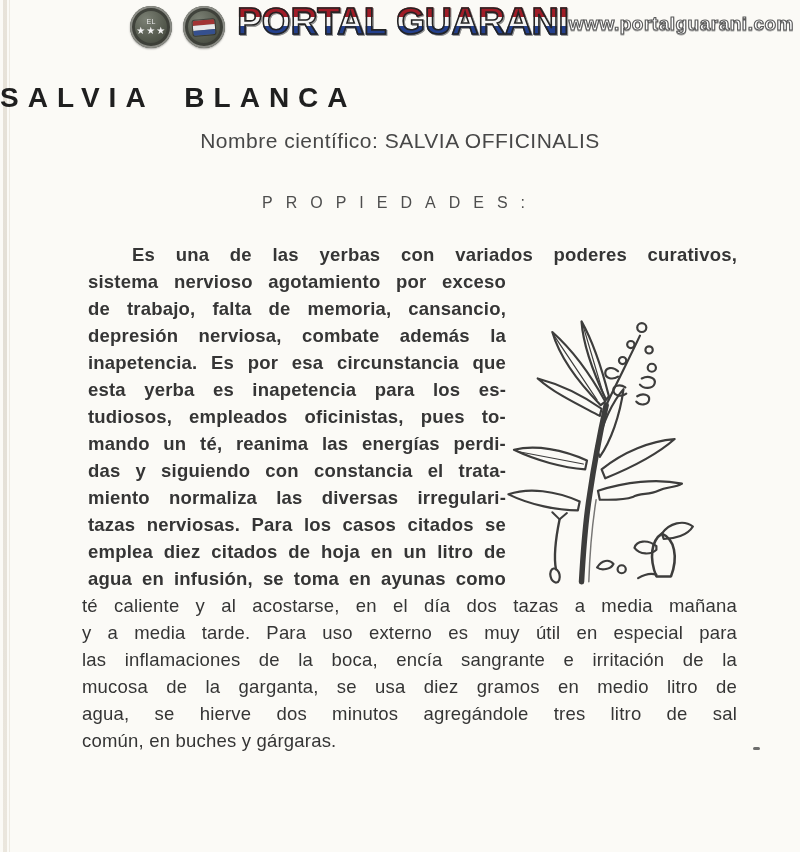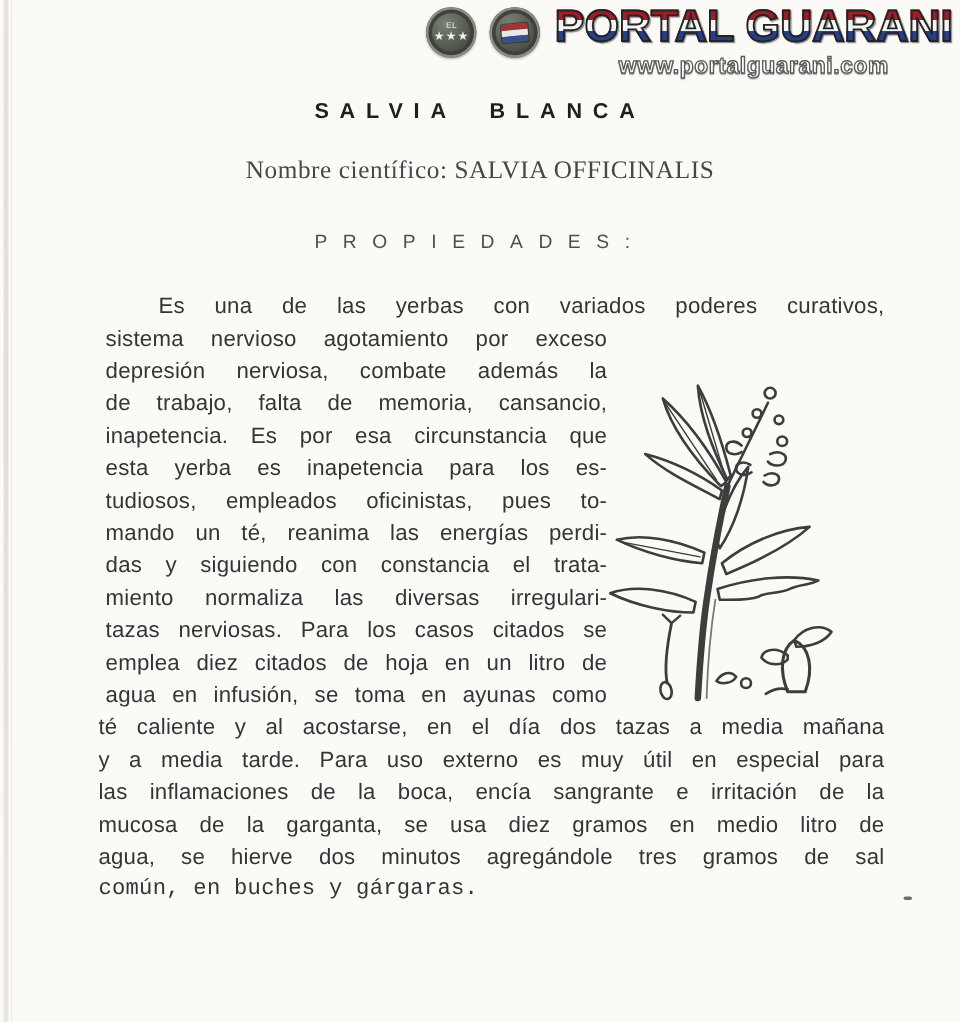--- a/index.html
+++ b/index.html
@@ -42,21 +42,21 @@
     color: #e9e9e9;
   }
   .seal .seal-el { font-size: 7px; line-height: 1.1; letter-spacing: .5px; }
   .seal .seal-stars { font-size: 10px; line-height: 1; letter-spacing: 1px; color: #f2f2f2; }
   .seal-flag {
     width: 22px; height: 15px; border-radius: 2px; overflow: hidden;
     display: flex; flex-direction: column; transform: rotate(-5deg);
     box-shadow: 0 0 0 1px rgba(20,20,20,.5);
   }
   .seal-flag .stripe { flex: 1; }
-  .logo-block { display: flex; flex-direction: column; align-items: center; }
+  .logo-block { display: flex; flex-direction: row; align-items: center; }
   .brand {
     font-size: 37px; font-weight: 800; letter-spacing: 0px; line-height: 1;
     white-space: nowrap;
     background-image: linear-gradient(180deg, #a01c27 0%, #a01c27 37%, #f4f4f4 37%, #f4f4f4 61%, #24408d 61%, #24408d 100%);
     -webkit-background-clip: text; background-clip: text;
     color: transparent;
     -webkit-text-stroke: 1.6px #242424;
     filter: drop-shadow(1px 1px 0 rgba(120,120,120,.8));
   }
   .brand-url {
@@ -64,52 +64,50 @@
     font-size: 19px; font-weight: 700; letter-spacing: .5px;
     color: #ffffff;
     -webkit-text-stroke: 1.1px #5a5a5a;
     filter: drop-shadow(0 1px 0 rgba(140,140,140,.7));
     white-space: nowrap;
   }
 
   
   .doc-title {
     position: absolute; top: 82px; left: 0; right: 0;
-    text-align: center;
-    font-size: 18px; font-weight: 700;
+    font-size: 28px; font-weight: 700;
     letter-spacing: 9px; word-spacing: 14px;
     color: #1f1f1f;
   }
   .doc-subtitle {
     position: absolute; top: 129px; left: 0; right: 0;
     text-align: center;
     font-size: 21px; font-weight: 400;
     letter-spacing: .5px;
     color: #474747;
-    font-family: Liberation Serif, serif;
   }
   .section-heading {
     position: absolute; top: 194px; left: 0; right: 0;
     text-align: center;
     font-size: 16px; font-weight: 400;
     letter-spacing: 13px;
     color: #4e4e4e;
   }
 
   .body-text {
     position: absolute; top: 241px; left: 82px; width: 658px;
     font-size: 18.5px; line-height: 27px;
     color: #353535;
     letter-spacing: .2px;
   }
   .body-text .tline { text-align: justify; text-align-last: justify; }
   .para-full { width: 655px; }
-  .para-narrow { width: 418px; margin-left: 6px; }
-  .indent-first .tline:first-child { text-indent: 50px; }
-  .end-left .tline:last-child { text-align-last: left; font-family: Liberation Mono, monospace; }
+  .para-narrow { width: 418px; margin-left: 6px; font-weight: bold; }
+  .indent-first .tline:first-child { text-indent: 50px; font-weight: bold; }
+  .end-left .tline:last-child { text-align-last: left; }
 
   
   .illustration {
     position: absolute; left: 503px; top: 316px;
     width: 210px; height: 272px;
   }
 </style>
 </head>
 <body>
 
@@ -142,38 +140,38 @@
   <div class="doc-title">SALVIA BLANCA</div>
   <div class="doc-subtitle">Nombre científico: SALVIA OFFICINALIS</div>
   <div class="section-heading">PROPIEDADES:</div>
 
   <div class="body-text">
     <div class="para-full indent-first">
         <div class="tline">Es una de las yerbas con variados poderes curativos,</div>
       </div>
     <div class="para-narrow">
         <div class="tline">sistema nervioso agotamiento por exceso</div>
+        <div class="tline">de trabajo, falta de memoria, cansancio,</div>
         <div class="tline">depresión nerviosa, combate además la</div>
-        <div class="tline">de trabajo, falta de memoria, cansancio,</div>
         <div class="tline">inapetencia. Es por esa circunstancia que</div>
         <div class="tline">esta yerba es inapetencia para los es-</div>
         <div class="tline">tudiosos, empleados oficinistas, pues to-</div>
         <div class="tline">mando un té, reanima las energías perdi-</div>
         <div class="tline">das y siguiendo con constancia el trata-</div>
         <div class="tline">miento normaliza las diversas irregulari-</div>
         <div class="tline">tazas nerviosas. Para los casos citados se</div>
         <div class="tline">emplea diez citados de hoja en un litro de</div>
         <div class="tline">agua en infusión, se toma en ayunas como</div>
       </div>
     <div class="para-full end-left">
         <div class="tline">té caliente y al acostarse, en el día dos tazas a media mañana</div>
         <div class="tline">y a media tarde. Para uso externo es muy útil en especial para</div>
         <div class="tline">las inflamaciones de la boca, encía sangrante e irritación de la</div>
         <div class="tline">mucosa de la garganta, se usa diez gramos en medio litro de</div>
-        <div class="tline">agua, se hierve dos minutos agregándole tres gramos de sal</div>
+        <div class="tline">agua, se hierve dos minutos agregándole tres litro de sal</div>
         <div class="tline">común, en buches y gárgaras.</div>
       </div>
   </div>
 
   <svg class="illustration" viewBox="0 0 230 305" preserveAspectRatio="none">
     <g stroke="#232323" fill="none" stroke-width="2.4" stroke-linecap="round" stroke-linejoin="round" opacity="0.88">
 
       <path d="M86 298 C88 262 90 232 95 200 C99 172 104 142 113 100" stroke-width="6"></path>
       <path d="M94 298 C95 266 97 238 102 206" stroke-width="1.6" opacity="0.7"></path>
 

